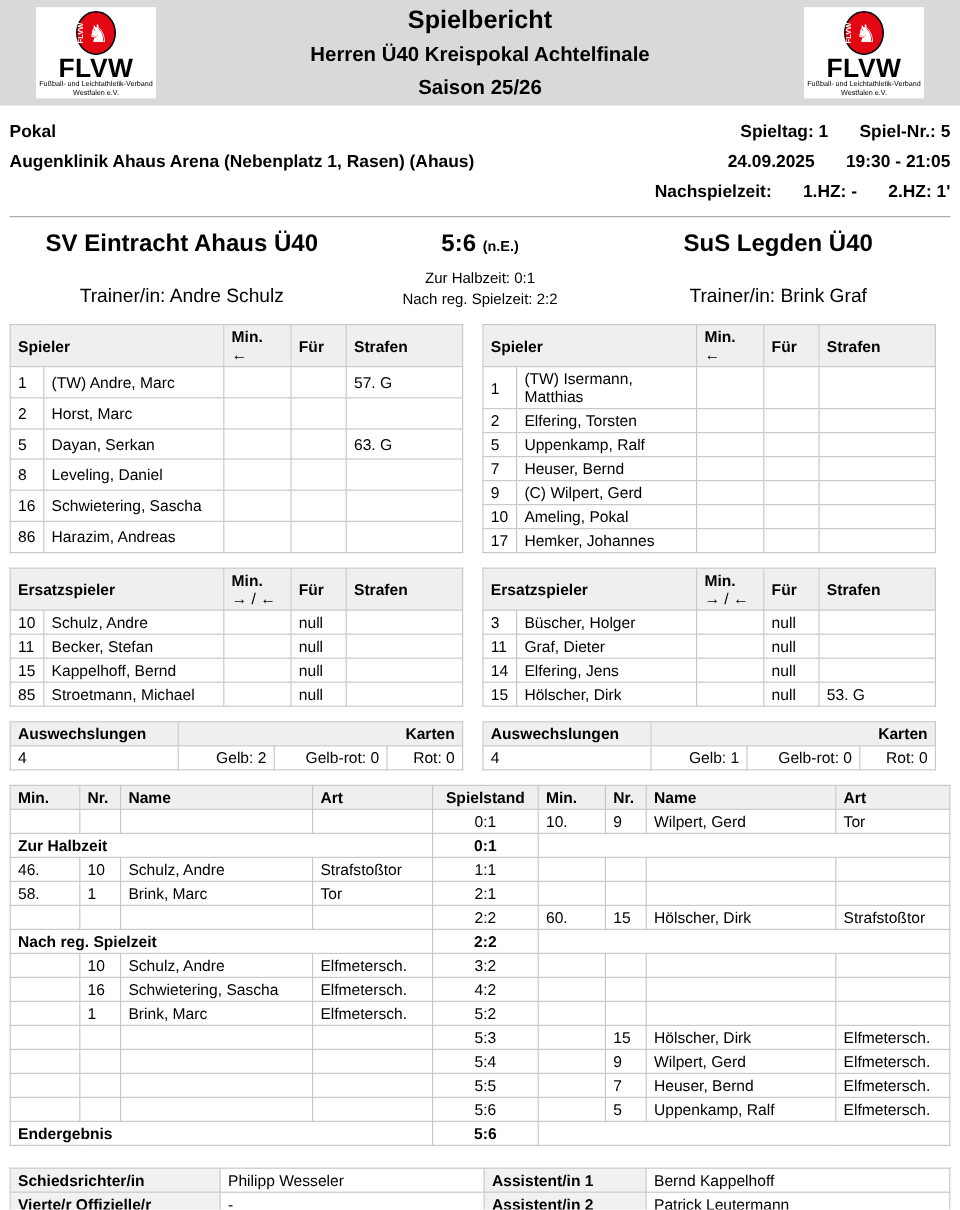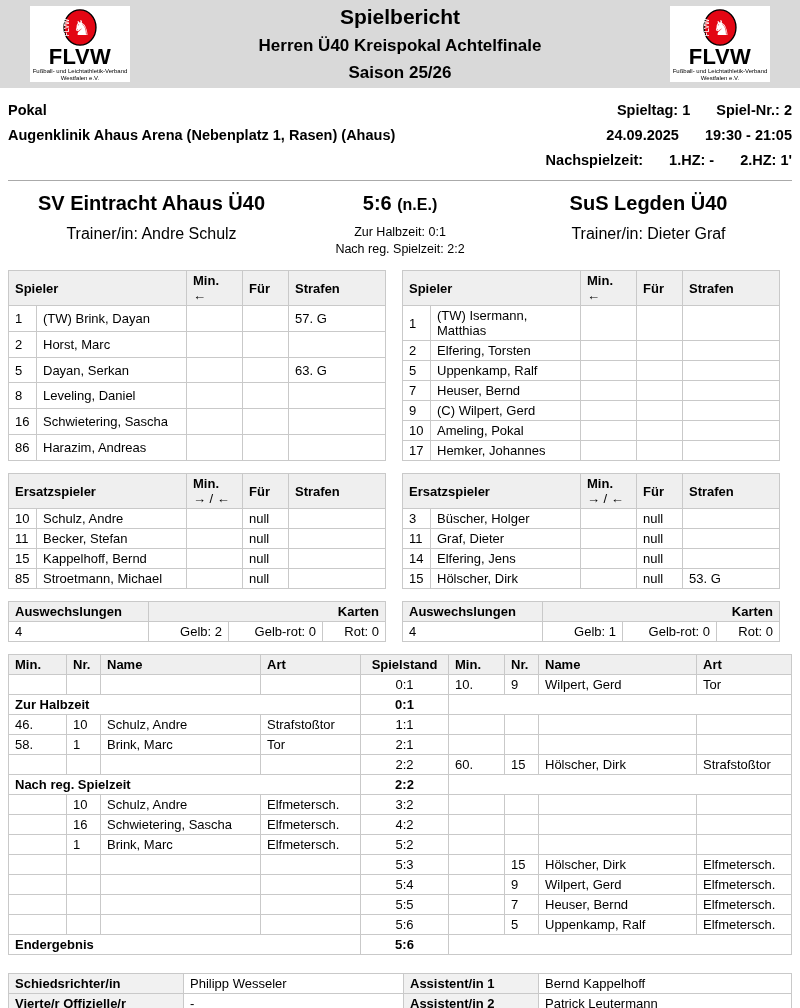--- a/index.html
+++ b/index.html
@@ -38,24 +38,24 @@
   .info { display: flex; justify-content: space-between; margin: 10px 8px 0 8px; font-weight: bold; font-size: 14.5px; }
   .info-left div, .info-right .iline { line-height: 25px; }
   .info-right .iline { display: flex; justify-content: flex-end; gap: 26px; text-align: center; }
 
   .divider { border: 0; border-top: 1px solid #aaa; margin: 7px 8px; }
 
   
   .scoreboard { display: grid; grid-template-columns: 1fr 210px 1fr; margin: 8px 8px 0 8px; }
   .teamcol { text-align: center; }
   .team-name { font-size: 20px; font-weight: bold; padding-top: 3px; }
-  .trainer { font-size: 16px; margin-top: 10px; }
+  .trainer { font-size: 16px; margin-top: 24px; }
   .centercol { text-align: center; }
   .result-line { font-size: 20px; font-weight: bold; padding-top: 3px; }
-  .result-suffix { font-size: 16px; }
+  .result-suffix { font-size: 12px; }
   .sub-line { font-size: 12.5px; line-height: 17px; }
   .sub-lines { margin-top: 9px; }
 
   
   table { border-collapse: collapse; table-layout: fixed; width: 100%; }
   td, th { border: 1px solid #c9c9c9; padding: 2px 6px; line-height: 15px; font-size: 13px; overflow: hidden; }
   th { background: #efefef; text-align: left; font-weight: bold; }
   .two-col { display: flex; gap: 16px; margin: 12px 20px 0 8px; }
   .two-col > table { width: 384px; }
   .arrow-line { font-weight: normal; }
@@ -105,21 +105,21 @@
 </div>
 
 <div class="info">
   <div class="info-left">
     <div>Pokal</div>
     <div>Augenklinik Ahaus Arena (Nebenplatz 1, Rasen) (Ahaus)</div>
   </div>
   <div class="info-right">
     <div class="iline">
       <span>Spieltag: 1</span>
-      <span>Spiel-Nr.: 2</span>
+      <span>Spiel-Nr.: 5</span>
     </div>
     <div class="iline">
       <span>24.09.2025</span>
       <span>19:30 - 21:05</span>
     </div>
     <div class="iline">
       <span>Nachspielzeit:</span>
       <span>1.HZ: -</span>
       <span>2.HZ: 1'</span>
     </div>
@@ -138,21 +138,21 @@
       <span>5:6</span>
       <span class="result-suffix">(n.E.)</span>
     </div>
     <div class="sub-lines">
       <div class="sub-line">Zur Halbzeit: 0:1</div>
       <div class="sub-line">Nach reg. Spielzeit: 2:2</div>
     </div>
   </div>
   <div class="teamcol">
     <div class="team-name">SuS Legden Ü40</div>
-    <div class="trainer">Trainer/in: Dieter Graf</div>
+    <div class="trainer">Trainer/in: Brink Graf</div>
   </div>
 </div>
 
 <div class="two-col">
   <table class="squad">
     <colgroup>
         <col style="width:28px">
         <col style="width:150px">
         <col style="width:56px">
         <col style="width:46px">
@@ -166,21 +166,21 @@
             <div class="arrow-line">←</div>
           </th>
         <th>Für</th>
         <th>Strafen</th>
       </tr>
     </thead>
     <tbody>
 
         <tr>
           <td>1</td>
-          <td>(TW) Brink, Dayan</td>
+          <td>(TW) Andre, Marc</td>
           <td></td>
           <td></td>
           <td>57. G</td>
         </tr>
 
         <tr>
           <td>2</td>
           <td>Horst, Marc</td>
           <td></td>
           <td></td>

